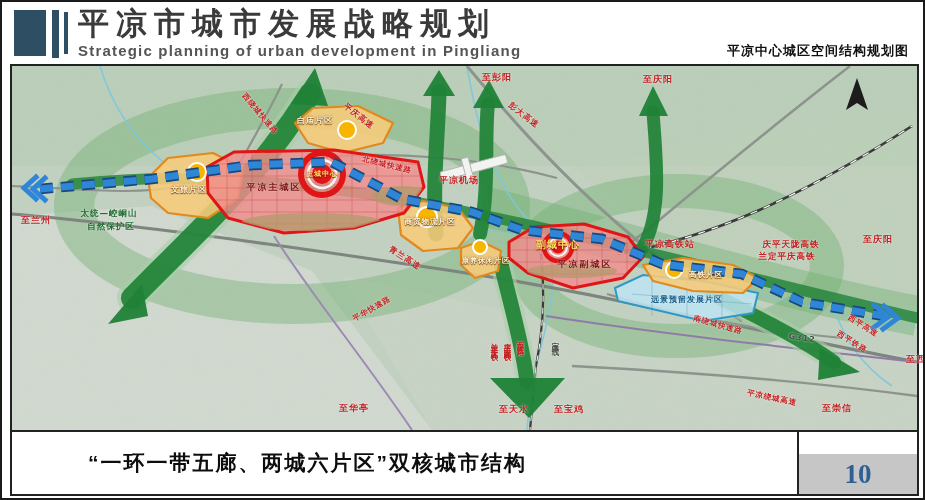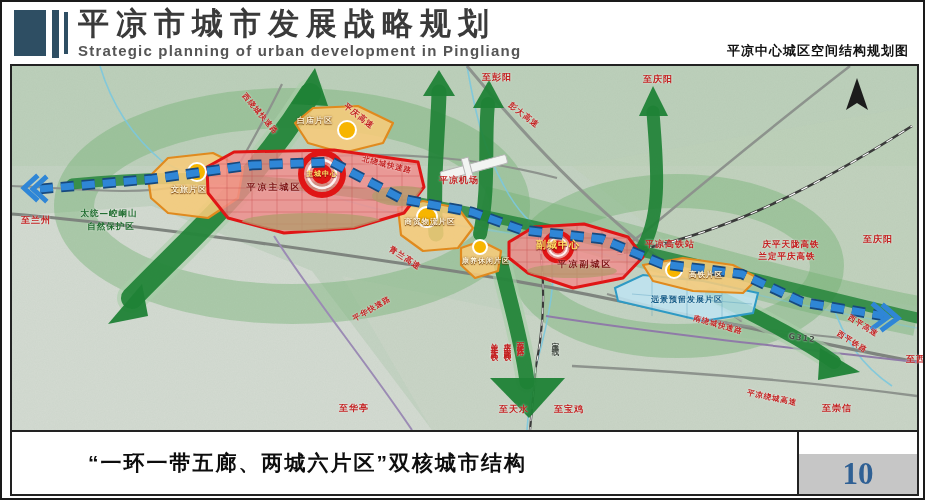--- a/index.html
+++ b/index.html
@@ -25,21 +25,21 @@
   .lb-city{color:#7c1212;letter-spacing:2px;text-shadow:0 0 2px rgba(255,255,255,.6);}
   .lb-center{color:#ffe066;text-shadow:0 1px 1px rgba(110,0,0,.95);}
   .lb-blue{color:#125a86;text-shadow:0 0 2px rgba(255,255,255,.85);}
   .lb-gray{color:#474f47;text-shadow:0 0 2px rgba(255,255,255,.85);}
   .vert{writing-mode:vertical-rl;letter-spacing:2px;}
   
   .ftr{position:absolute;left:8px;top:428px;width:909px;height:66px;border:2px solid #222;box-sizing:border-box;background:#fff;}
   .f-caption{position:absolute;left:76px;top:0;height:100%;display:flex;align-items:center;font-weight:bold;font-size:21px;letter-spacing:2px;color:#0d0d0d;}
   .f-right{position:absolute;right:0;top:0;bottom:0;width:118px;border-left:2px solid #222;}
   .f-org{height:22px;line-height:22px;text-align:center;font-family:"Liberation Serif",serif;font-weight:bold;font-size:10px;color:#222;background:#fff;}
-  .f-page{position:absolute;left:0;right:0;top:22px;bottom:0;background:#c6c6c6;display:flex;align-items:center;justify-content:center;font-family:"Liberation Serif",serif;font-weight:bold;font-size:31px;color:#2f6094;}
+  .f-page{position:absolute;left:0;right:0;top:22px;bottom:0;background:#c6c6c6;display:flex;align-items:center;justify-content:center;font-family:"Liberation Serif",serif;font-weight:bold;font-size:27px;color:#2f6094;}
 </style>
 </head>
 <body>
 
 <div class="page">
 
   <div class="hdr">
     <div class="logo">
       <span class="logo-sq"></span>
       <span class="logo-bar b1"></span>

